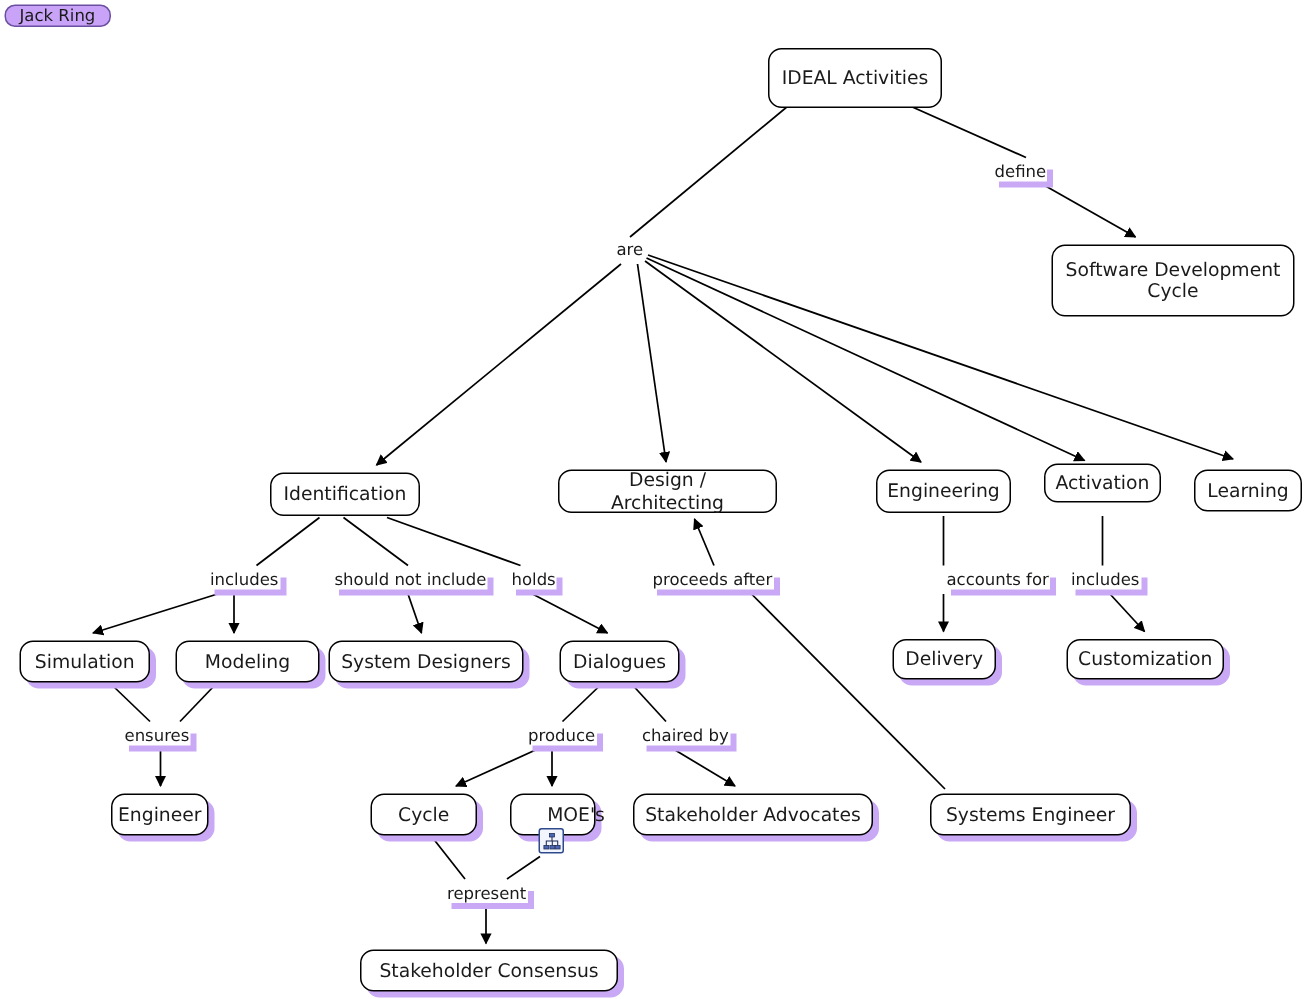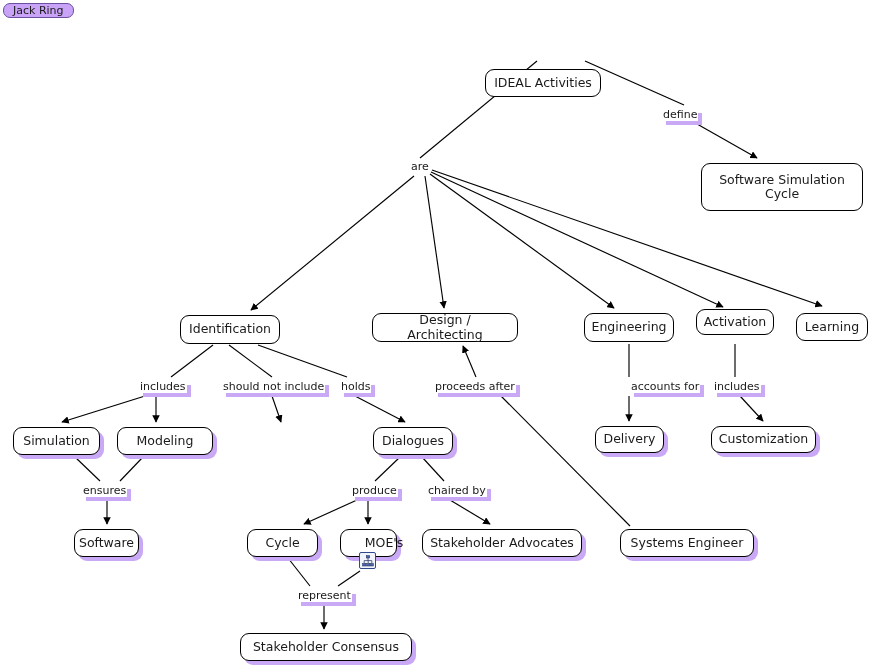--- a/index.html
+++ b/index.html
@@ -153,47 +153,48 @@
       <path d="M 450 500 L 490 524" marker-end="url(#ah)"></path>
 
       <path d="M 288 558 L 310 586"></path>
       <path d="M 360 571 L 338 586"></path>
       <path d="M 324 605 L 324 629" marker-end="url(#ah)"></path>
     </g>
   </svg>
 
   <div id="author-badge">Jack Ring</div>
 
-  <div class="node" style="left:485px;top:32px;width:116px;height:28px;margin-top:37px;">IDEAL Activities</div>
-
-  <div class="node" style="left:701px;top:163px;width:162px;height:48px;">Software Simulation
+  <div class="node" style="left:512px;top:32px;width:116px;height:40px;">IDEAL Activities</div>
+
+  <div class="node" style="left:701px;top:163px;width:162px;height:48px;">Software Development
 Cycle</div>
 
   <div class="node" style="left:180px;top:315px;width:100px;height:29px;">Identification</div>
 
   <div class="node" style="left:372px;top:313px;width:146px;height:29px;">Design / Architecting</div>
 
   <div class="node" style="left:584px;top:313px;width:90px;height:29px;">Engineering</div>
 
   <div class="node" style="left:696px;top:309px;width:78px;height:26px;">Activation</div>
 
   <div class="node" style="left:796px;top:313px;width:72px;height:28px;">Learning</div>
 
   <div class="node shadowed" style="left:13px;top:427px;width:87px;height:28px;">Simulation</div>
 
   <div class="node shadowed" style="left:117px;top:427px;width:96px;height:28px;">Modeling</div>
 
+  <div class="node shadowed" style="left:219px;top:427px;width:130px;height:28px;">System Designers</div>
 
   <div class="node shadowed" style="left:373px;top:427px;width:80px;height:28px;">Dialogues</div>
 
   <div class="node shadowed" style="left:595px;top:426px;width:69px;height:27px;">Delivery</div>
 
   <div class="node shadowed" style="left:711px;top:426px;width:105px;height:27px;">Customization</div>
 
-  <div class="node shadowed" style="left:74px;top:529px;width:65px;height:28px;">Software</div>
+  <div class="node shadowed" style="left:74px;top:529px;width:65px;height:28px;">Engineer</div>
 
   <div class="node shadowed" style="left:247px;top:529px;width:71px;height:28px;">Cycle</div>
 
   <div class="node shadowed" style="left:340px;top:529px;width:57px;height:28px;padding-left:38px;">MOE's</div>
 
   <div class="node shadowed" style="left:422px;top:529px;width:160px;height:28px;">Stakeholder Advocates</div>
 
   <div class="node shadowed" style="left:620px;top:529px;width:134px;height:28px;">Systems Engineer</div>
 
   <div class="node shadowed" style="left:240px;top:633px;width:172px;height:28px;">Stakeholder Consensus</div>

